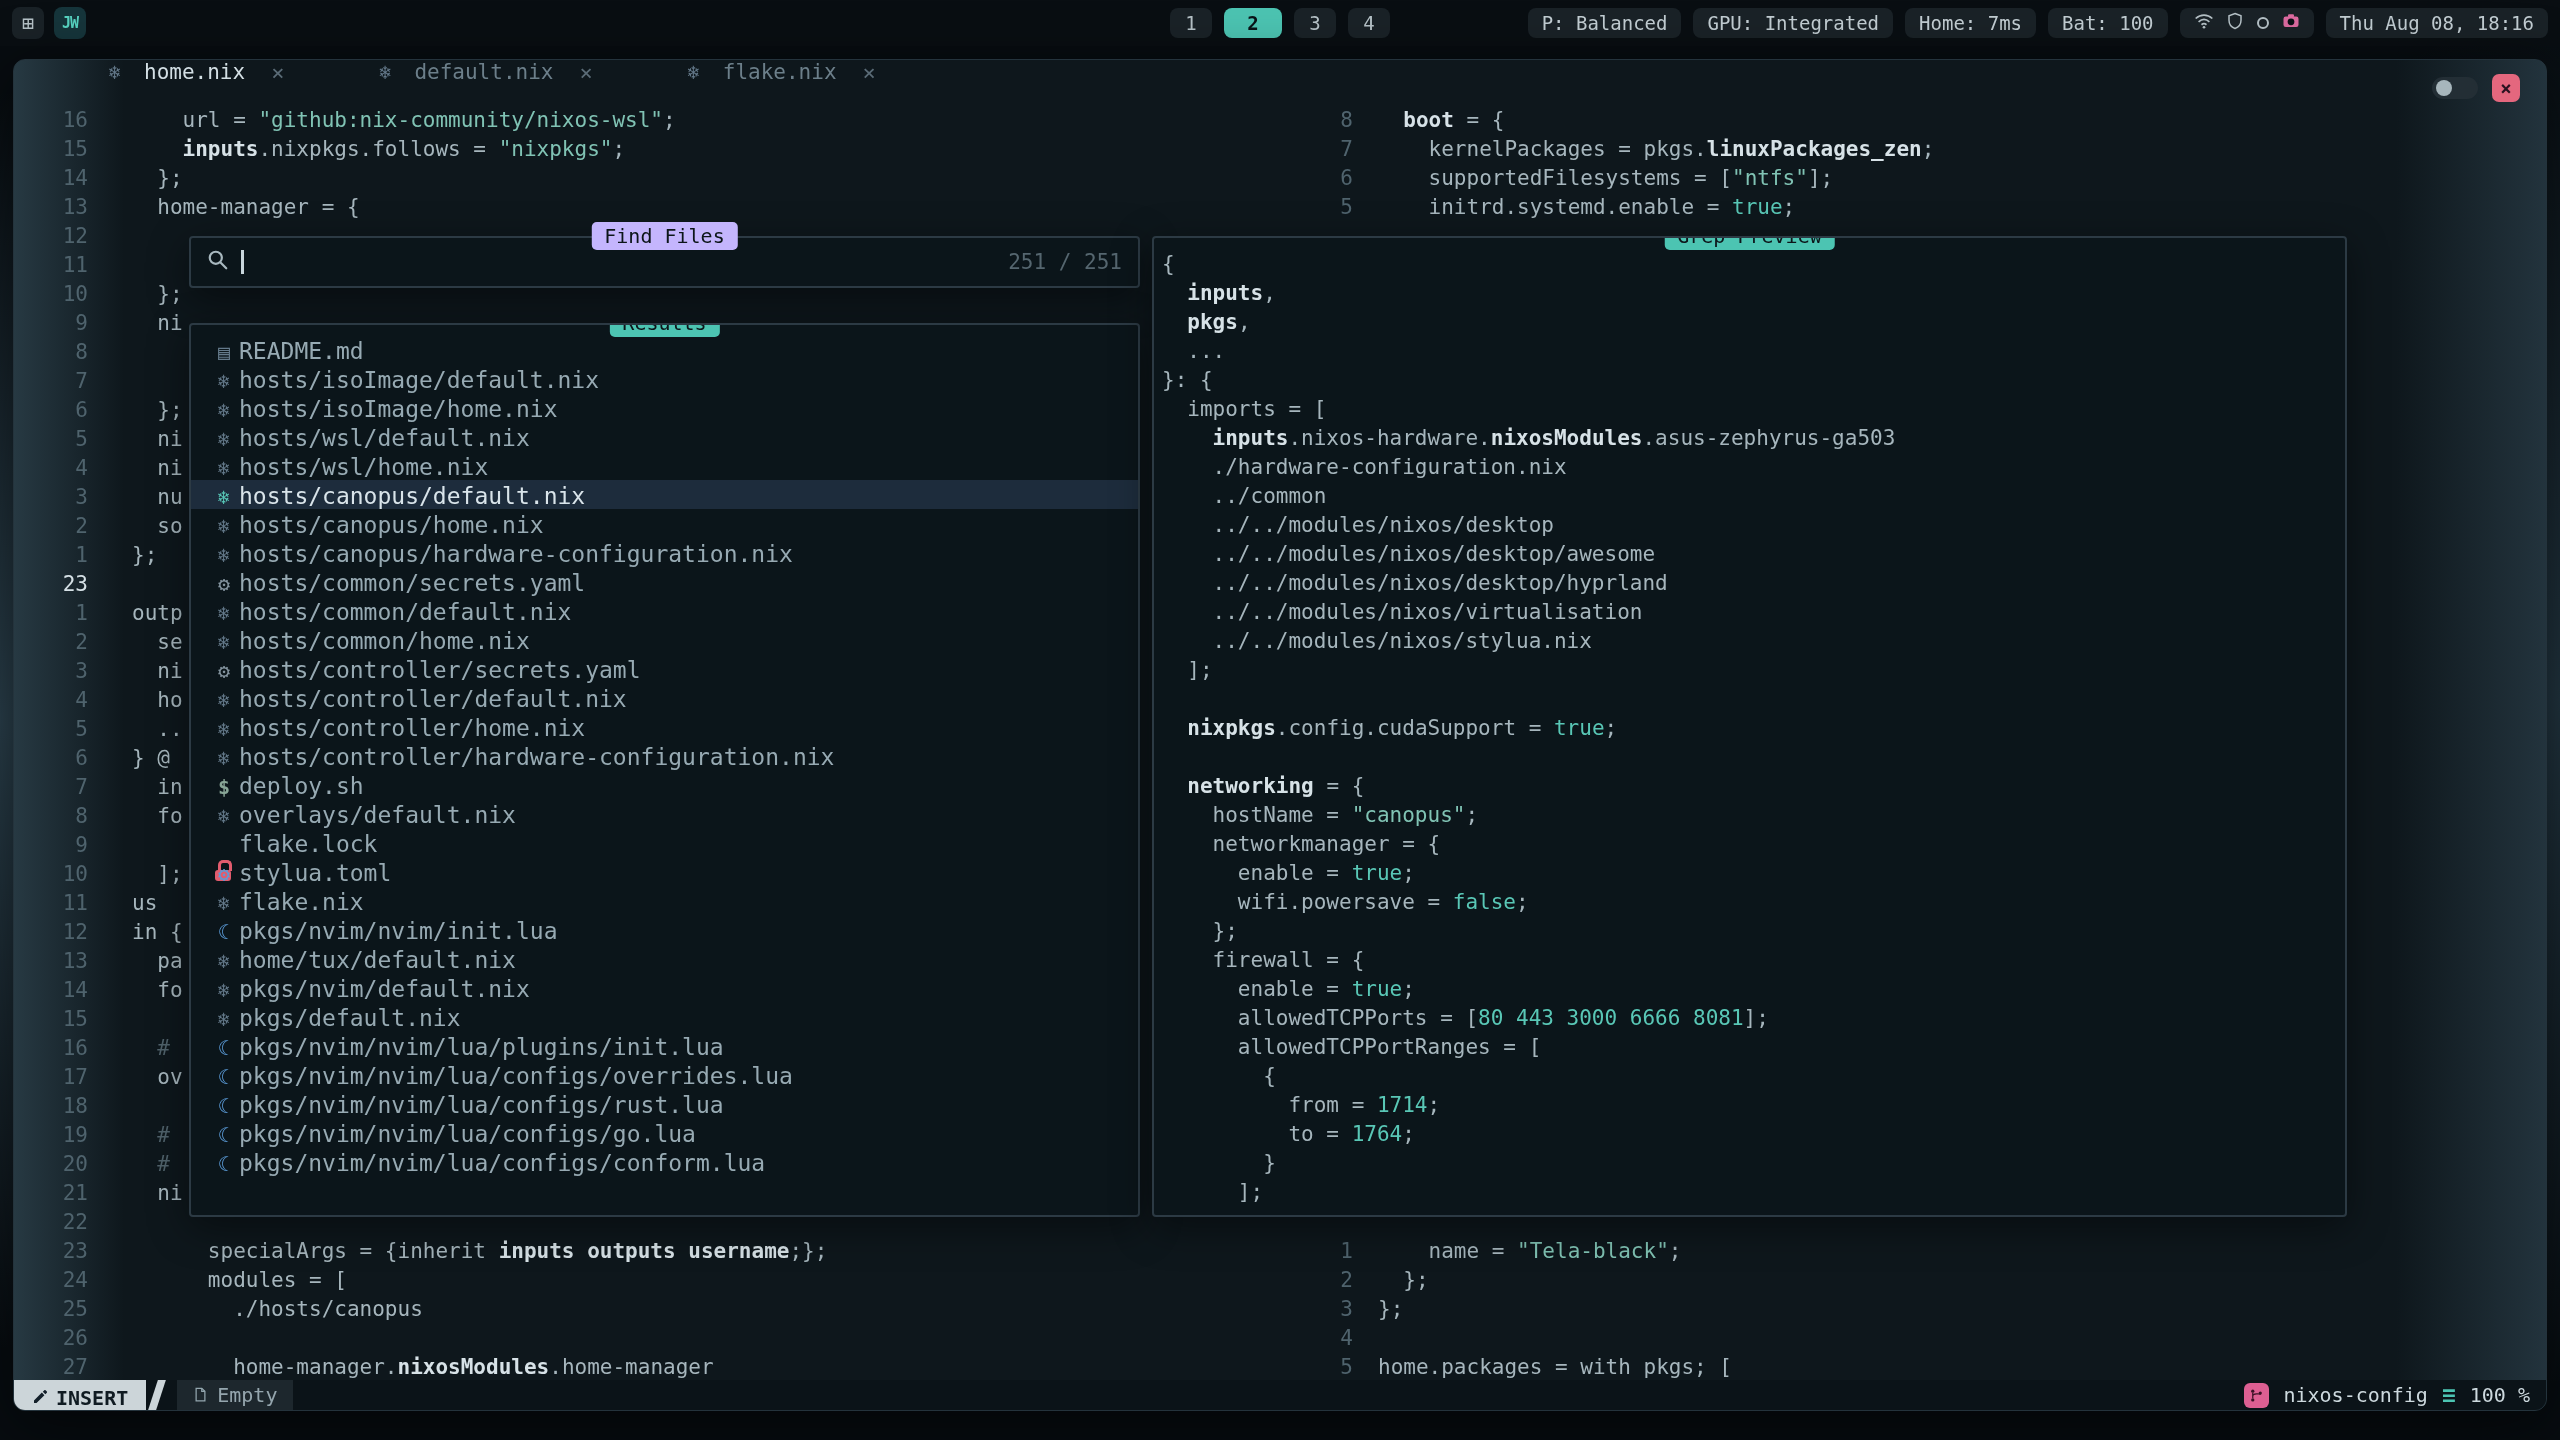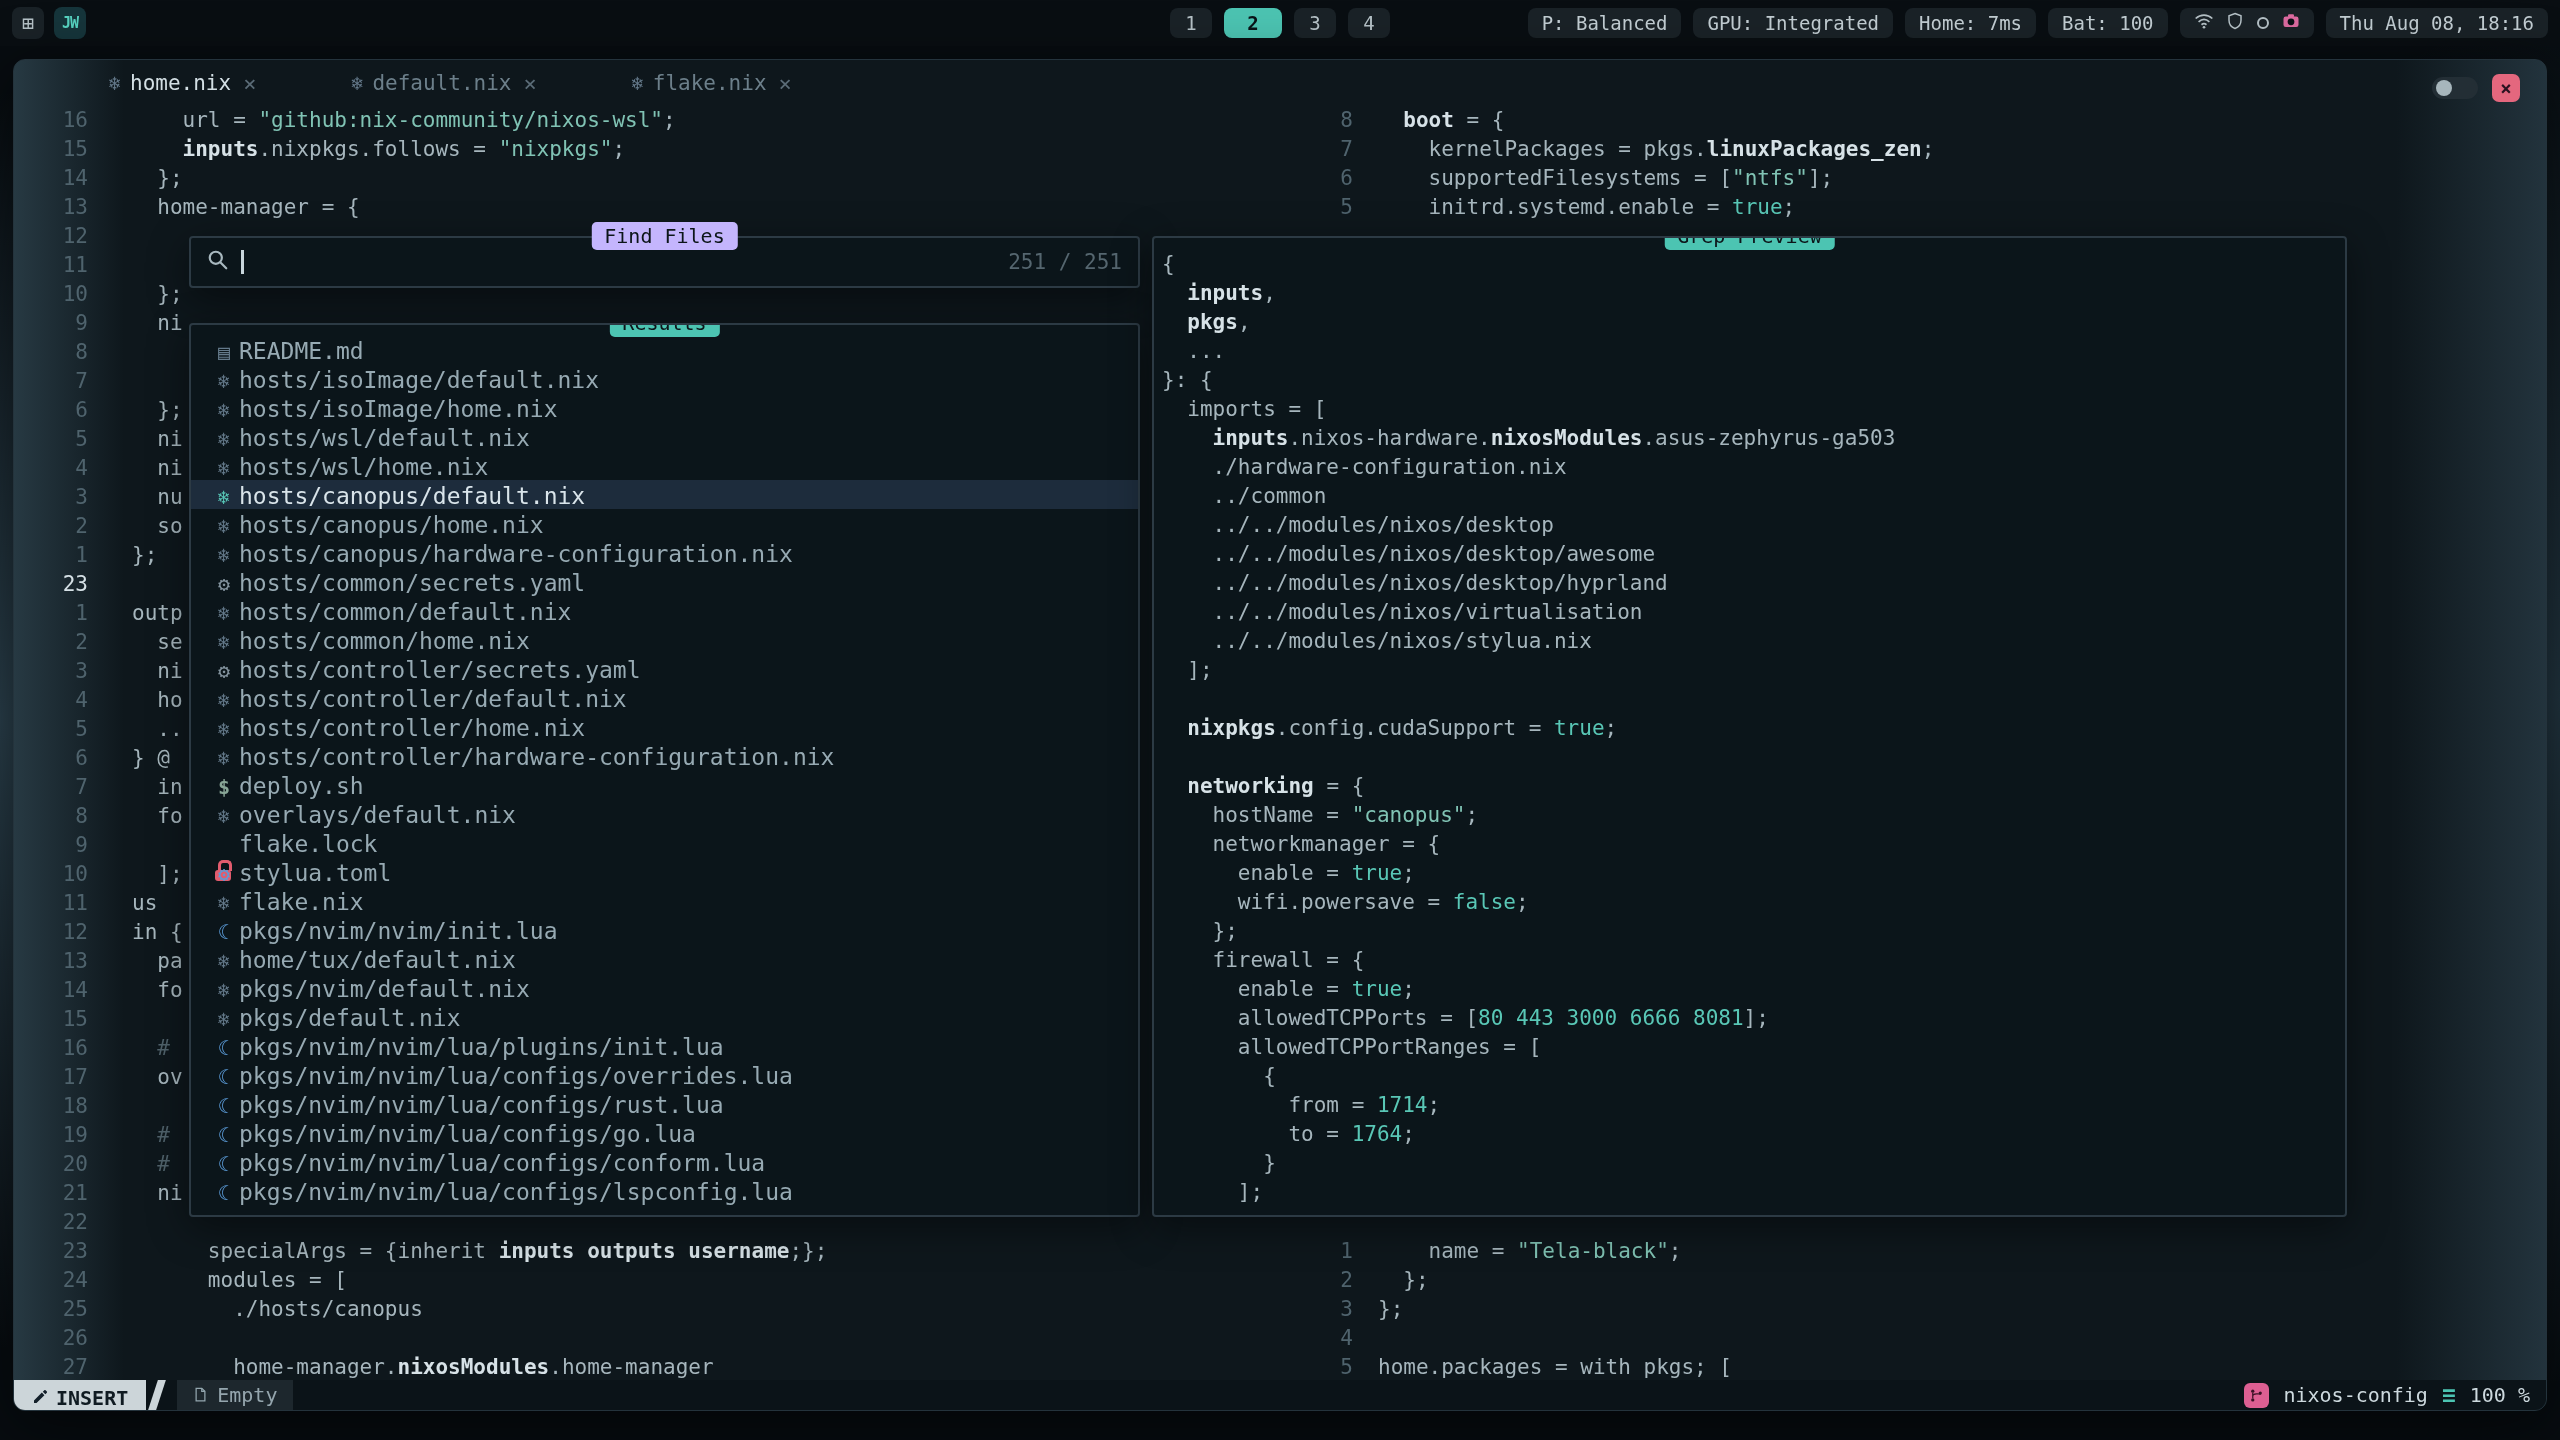--- a/index.html
+++ b/index.html
@@ -30,21 +30,21 @@
   .window{
     position:absolute;left:13px;top:59px;width:2534px;height:1352px;
     border-radius:12px;border:1px solid #24333c;box-sizing:border-box;overflow:hidden;
     background:
       linear-gradient(90deg, rgba(96,136,156,.30) 0px, rgba(14,24,29,0) 110px, rgba(14,24,29,0) calc(100% - 150px), rgba(88,124,146,.28) 100%),
       #0e171c;
     box-shadow:0 14px 60px rgba(0,0,0,.55);
   }
   
   .tabbar{position:absolute;left:0;top:0;right:0;height:46px;display:flex;align-items:center;padding-left:64px}
-  .tab{display:flex;align-items:center;padding:0 22px;margin-right:42px;height:46px;color:#6c7f8a;font-size:21px}
+  .tab{display:flex;gap:14px;padding:0 22px;margin-right:42px;height:46px;color:#6c7f8a;font-size:21px}
   .tab .tlabel{margin-right:12px}
   .tab.on{color:#d3dfe4}
   .tclose{color:#5a6b76;font-size:22px}
   .tabico{font-size:20px}
   .winctl{position:absolute;top:14px;right:26px;display:flex;gap:14px;align-items:center}
   .toggle{width:46px;height:22px;border-radius:11px;background:#232e35;position:relative}
   .toggle .dot{position:absolute;left:4px;top:3px;width:16px;height:16px;border-radius:50%;background:#a7b6bc}
   .closebtn{width:28px;height:28px;border-radius:7px;background:#e4677e;color:#2a1220;display:grid;place-items:center;font-size:19px;font-weight:bold}
   
   .editor{position:absolute;left:0;right:0;top:46px;bottom:30px;overflow:hidden;font-size:21px;line-height:29px}
@@ -274,21 +274,20 @@
         <div class="ritem"><span class="fi fi-nix"></span><span class="rname">flake.nix</span></div>
         <div class="ritem"><span class="fi fi-lua"></span><span class="rname">pkgs/nvim/nvim/init.lua</span></div>
         <div class="ritem"><span class="fi fi-nix"></span><span class="rname">home/tux/default.nix</span></div>
         <div class="ritem"><span class="fi fi-nix"></span><span class="rname">pkgs/nvim/default.nix</span></div>
         <div class="ritem"><span class="fi fi-nix"></span><span class="rname">pkgs/default.nix</span></div>
         <div class="ritem"><span class="fi fi-lua"></span><span class="rname">pkgs/nvim/nvim/lua/plugins/init.lua</span></div>
         <div class="ritem"><span class="fi fi-lua"></span><span class="rname">pkgs/nvim/nvim/lua/configs/overrides.lua</span></div>
         <div class="ritem"><span class="fi fi-lua"></span><span class="rname">pkgs/nvim/nvim/lua/configs/rust.lua</span></div>
         <div class="ritem"><span class="fi fi-lua"></span><span class="rname">pkgs/nvim/nvim/lua/configs/go.lua</span></div>
         <div class="ritem"><span class="fi fi-lua"></span><span class="rname">pkgs/nvim/nvim/lua/configs/conform.lua</span></div>
-        <div class="ritem"><span class="fi fi-lua"></span><span class="rname">pkgs/nvim/nvim/lua/configs/lspconfig.lua</span></div>
       </div>
   </div>
 
   <div class="popup grep-box">
     <div class="badge teal">Grep Preview</div>
     <div class="pcode">
         <div class="pline"><span class="tk-p">{</span></div>
         <div class="pline"><span class="tk-p">  </span><span class="tk-b">inputs</span><span class="tk-p">,</span></div>
         <div class="pline"><span class="tk-p">  </span><span class="tk-b">pkgs</span><span class="tk-p">,</span></div>
         <div class="pline"><span class="tk-p">  ...</span></div>

